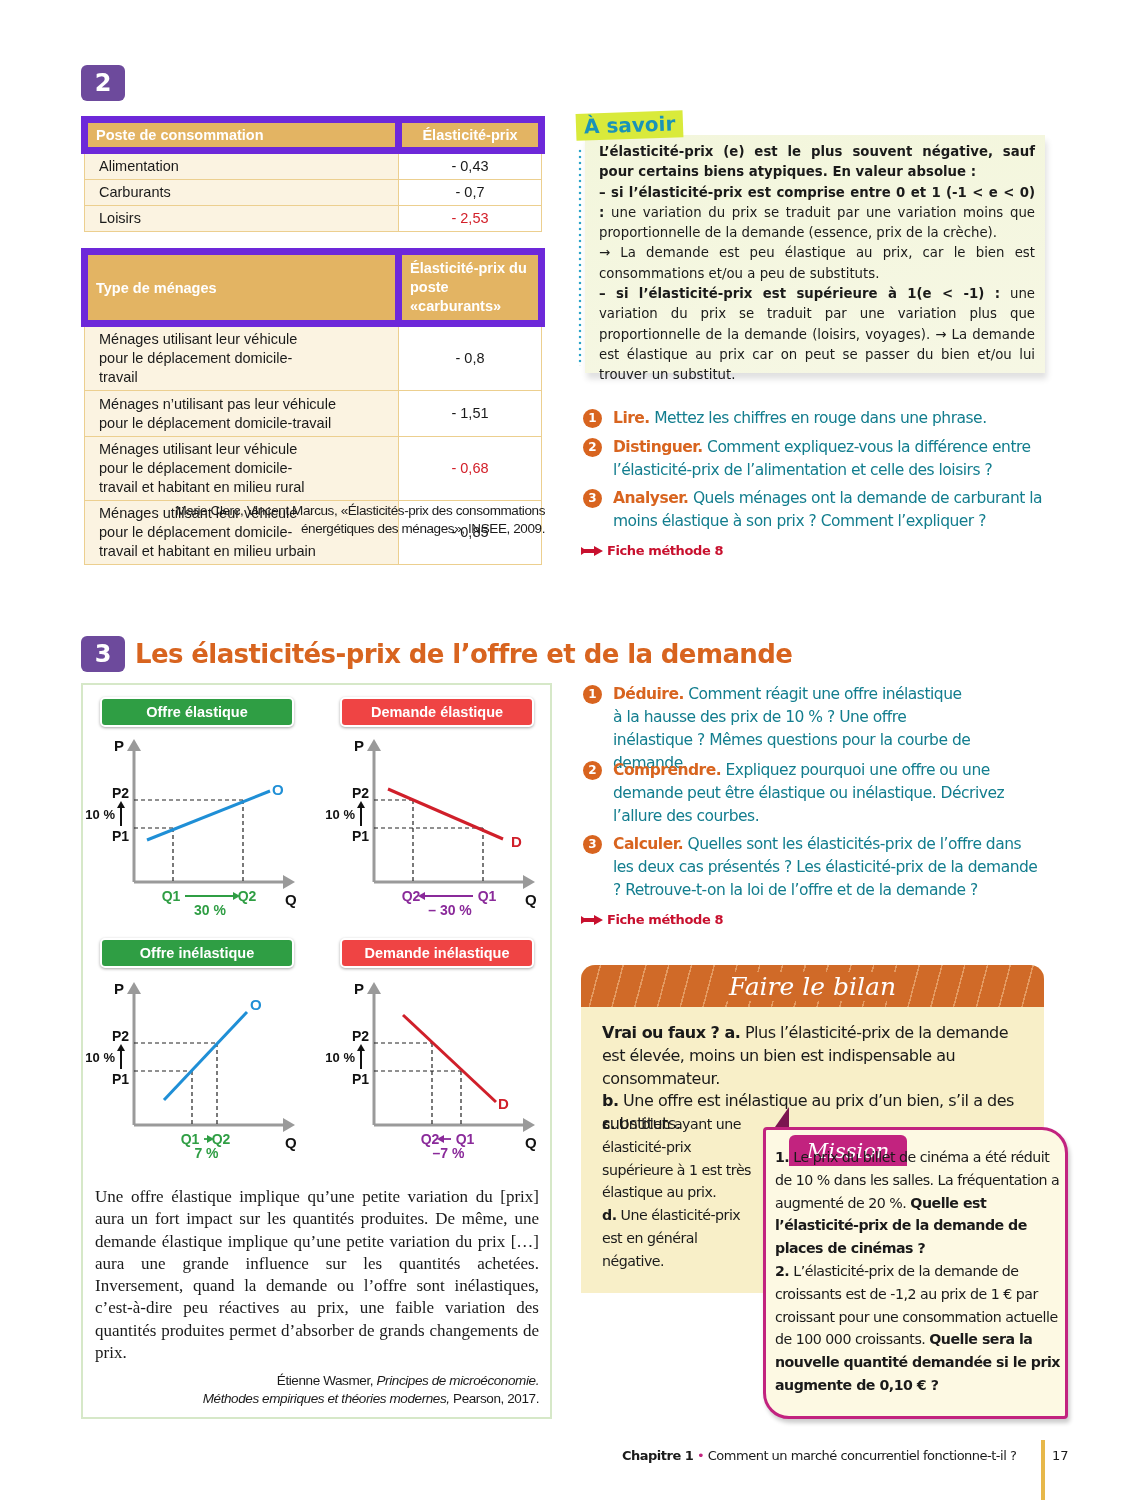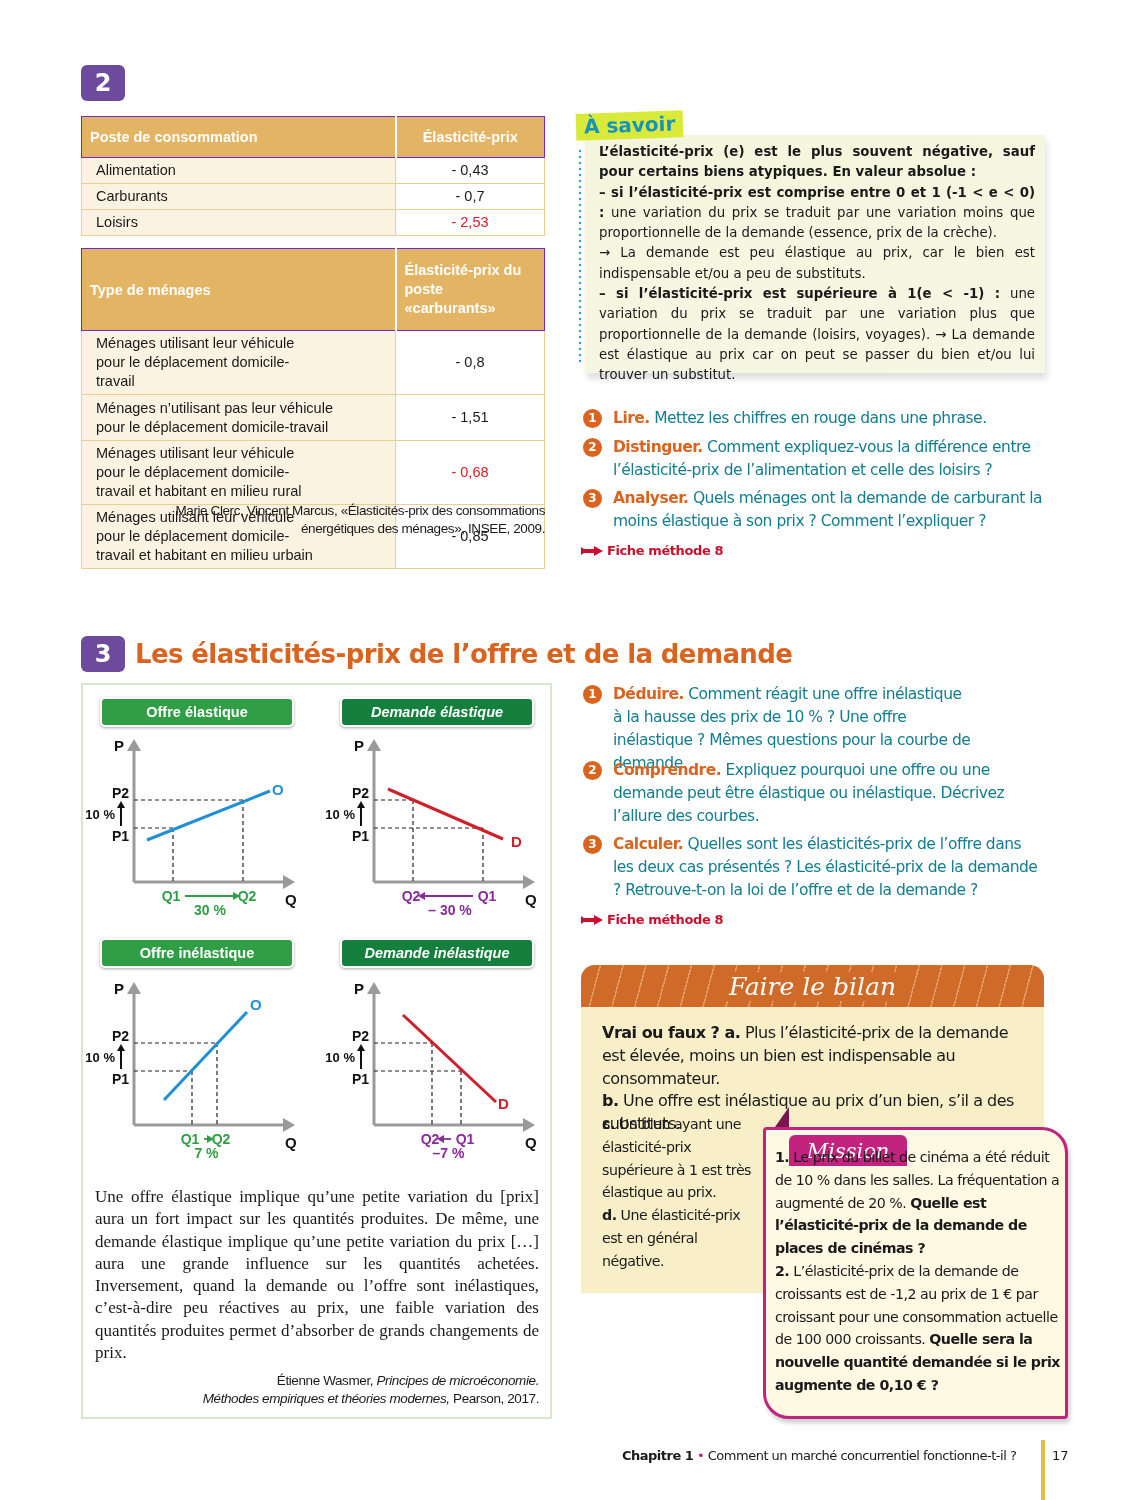--- a/index.html
+++ b/index.html
@@ -10,22 +10,22 @@
     .sec-head { position: absolute; display: flex; align-items: center; }
     .sec-num { width: 44px; height: 36px; background: #6d4a9c; color: #fff; border-radius: 6px;
       font-family: "DejaVu Sans", sans-serif; font-weight: bold; font-size: 24px;
       display: flex; align-items: center; justify-content: center; }
     .sec-title { margin-left: 10px; color: #d8641f; font-family: "DejaVu Sans", sans-serif; font-weight: bold;
       font-size: 26px; letter-spacing: -0.6px; }
 
     
     table.t { border-collapse: collapse; position: absolute; font-family: "Liberation Sans", sans-serif;
       font-size: 14.5px; }
-    table.t th { background: #e3b463; color: #fff; font-weight: bold; text-align: left; padding: 12px 8px;
-      border: 1px solid #6d28d9; font-stretch: condensed; }
+    table.t th { background: #e3b463; color: #fff; font-weight: bold; text-align: left; padding: 4px 8px;
+      border: 7px solid #6d28d9; font-stretch: condensed; }
     table.t th.val { border-left: 2px solid #fff; }
     table.t td { border: 1.5px solid #eccf8f; padding: 3px 14px; line-height: 19px; vertical-align: middle; }
     table.t td.v { text-align: center; }
     table.t td.lbl { background: #fbf3e1; }
     .red { color: #d3202a; }
 
     .source { position: absolute; text-align: right; font-size: 13.5px; line-height: 18px; letter-spacing: -0.4px; }
 
     
     .savoir-box { position: absolute; left: 585px; top: 135px; width: 460px; height: 238px;
@@ -50,21 +50,21 @@
     .fiche { position: absolute; color: #c8102e; font-weight: bold; font-size: 13px; font-family: "DejaVu Sans", sans-serif;
       display: flex; align-items: center; letter-spacing: -0.4px; }
     .fiche .arr { width: 22px; height: 10px; margin-right: 4px; }
 
     
     .frame3 { position: absolute; left: 81px; top: 683px; width: 471px; height: 736px; border: 2px solid #d6e8c8; }
     .pill { position: absolute; width: 194px; height: 30px; border-radius: 5px; color: #fff; font-weight: bold;
       font-size: 14.5px; display: flex; align-items: center; justify-content: center;
       box-shadow: 0 1px 3px rgba(0,0,0,0.35); border: 2px solid #fff; font-stretch: condensed; }
     .pill.green { background: #2f9e44; }
-    .pill.purple { background: #15803d; font-style: italic; }
+    .pill.purple { background: #ef4444; }
     svg.graph { position: absolute; overflow: visible; }
     svg.graph text { font-family: "Liberation Sans", sans-serif; font-weight: bold; }
 
     .quote { position: absolute; left: 95px; top: 1186px; width: 444px; font-family: "Liberation Serif", serif;
       font-size: 17px; line-height: 22.3px; text-align: justify; color: #1a1a1a; }
     .quote-src { position: absolute; left: 95px; top: 1372px; width: 444px; text-align: right; font-size: 13.5px;
       line-height: 18px; letter-spacing: -0.4px; }
     .quote-src i { font-style: italic; }
 
     
@@ -154,21 +154,21 @@
   <div>Marie Clerc, Vincent Marcus, «Élasticités-prix des consommations</div>
   <div>énergétiques des ménages», INSEE, 2009.</div>
 </div>
 
 <div class="savoir-box"></div>
 <div class="savoir-dots"></div>
 <div class="savoir-tag">À savoir</div>
 <div class="savoir-text">
   <span class="b">L’élasticité-prix (e) est le plus souvent négative, sauf pour certains biens atypiques. En valeur absolue :</span><br>
   <span class="b">– si l’élasticité-prix est comprise entre 0 et 1 (-1 &lt; e &lt; 0) :</span><span> une variation du prix se traduit par une variation moins que proportionnelle de la demande (essence, prix de la crèche).</span><br>
-  <span>→ La demande est peu élastique au prix, car le bien est indispensable et/ou a peu de substituts.</span><br>
+  <span>→ La demande est peu élastique au prix, car le bien est consommations et/ou a peu de substituts.</span><br>
   <span class="b">– si l’élasticité-prix est supérieure à 1(e &lt; -1) :</span><span> une variation du prix se traduit par une variation plus que proportionnelle de la demande (loisirs, voyages). → La demande est élastique au prix car on peut se passer du bien et/ou lui trouver un substitut.</span>
 </div>
 
 <div class="q" style="left:583px; top:407px; width:460px;">
   <span class="num">1</span>
   <div class="body"><span class="verb">Lire.</span><span> Mettez les chiffres en rouge dans une phrase.</span></div>
 </div>
 <div class="q" style="left:583px; top:436px; width:460px;">
   <span class="num">2</span>
   <div class="body"><span class="verb">Distinguer.</span><span> Comment expliquez-vous la différence entre l’élasticité-prix de l’alimentation et celle des loisirs ?</span></div>

